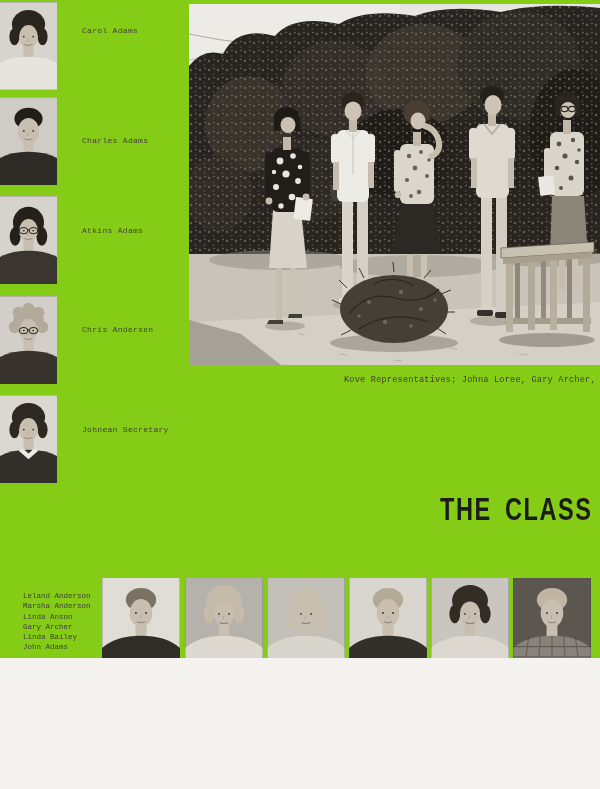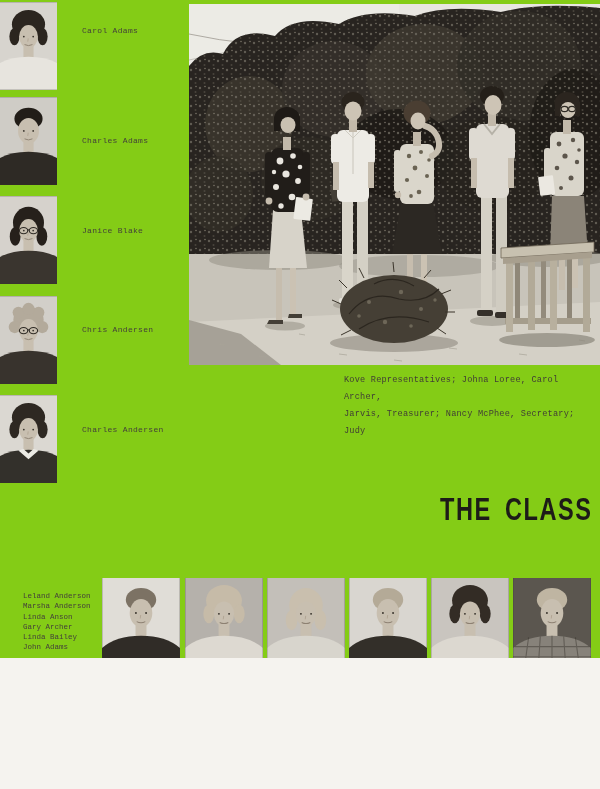--- a/index.html
+++ b/index.html
@@ -114,23 +114,23 @@
         <circle cx="43.5" cy="48" r="1.25" fill="#3a352d"></circle>
         <circle cx="56.5" cy="48" r="1.25" fill="#3a352d"></circle>
         <path d="M49.6,50.5 L49,55" stroke="#ab9f8d" stroke-width="1" fill="none"></path>
         <path d="M44.5,59 Q50,62 55.5,59" stroke="#8d8172" stroke-width="1.3" fill="none"></path>
         <rect x="0.5" y="0.5" width="99" height="121" fill="none" stroke="rgba(60,55,48,0.22)" stroke-width="1.5"></rect>
       </svg>
     </div>
 
   <div class="lname" style="top:26px">Carol Adams</div>
   <div class="lname" style="top:136px">Charles Adams</div>
-  <div class="lname" style="top:226px">Janice Blake</div>
+  <div class="lname" style="top:226px">Atkins Adams</div>
   <div class="lname" style="top:325px">Chris Andersen</div>
-  <div class="lname" style="top:425px">Charles Andersen</div>
+  <div class="lname" style="top:425px">Johnean Secretary</div>
 
   <div class="groupwrap">
     <svg viewBox="0 0 411 361" preserveAspectRatio="none">
       <defs>
         <pattern id="leafspeck" width="9" height="9" patternUnits="userSpaceOnUse">
           <circle cx="2" cy="3" r="1.2" fill="#6f6a60"></circle>
           <circle cx="6.5" cy="7" r="1" fill="#504b42"></circle>
           <circle cx="7" cy="1.5" r="0.8" fill="#8a8477"></circle>
         </pattern>
         <clipPath id="folclip">
@@ -342,22 +342,21 @@
         <rect x="339" y="250" width="7" height="76" fill="#b2aa98"></rect>
         <rect x="361" y="250" width="7" height="76" fill="#b8b09e"></rect>
         <rect x="394" y="248" width="7" height="80" fill="#b2aa98"></rect>
         <path d="M312,244 L405,238 L405,248 L312,254 Z" fill="#c8c1b0" stroke="#6e6657" stroke-width="0.8"></path>
         <path d="M314,254 L403,248 L403,254 L314,260 Z" fill="#a89f8e"></path>
       </g>
     </svg>
   </div>
 
   <div class="caption">
-    <div>Kove Representatives; Johna Loree, Carol Archer,</div>
-    <div>Jarvis, Treasurer; Nancy McPhee, Secretary; Judy</div>
+    <div>Kove Representatives; Johna Loree, Gary Archer,</div>
   </div>
 
   <div class="heading">THE CLASS</div>
 
   <div class="roster" style="top:591px">
     <div>Leland Anderson</div>
     <div>Marsha Anderson</div>
     <div>Linda Anson</div>
     <div>Gary Archer</div>
     <div>Linda Bailey</div>

